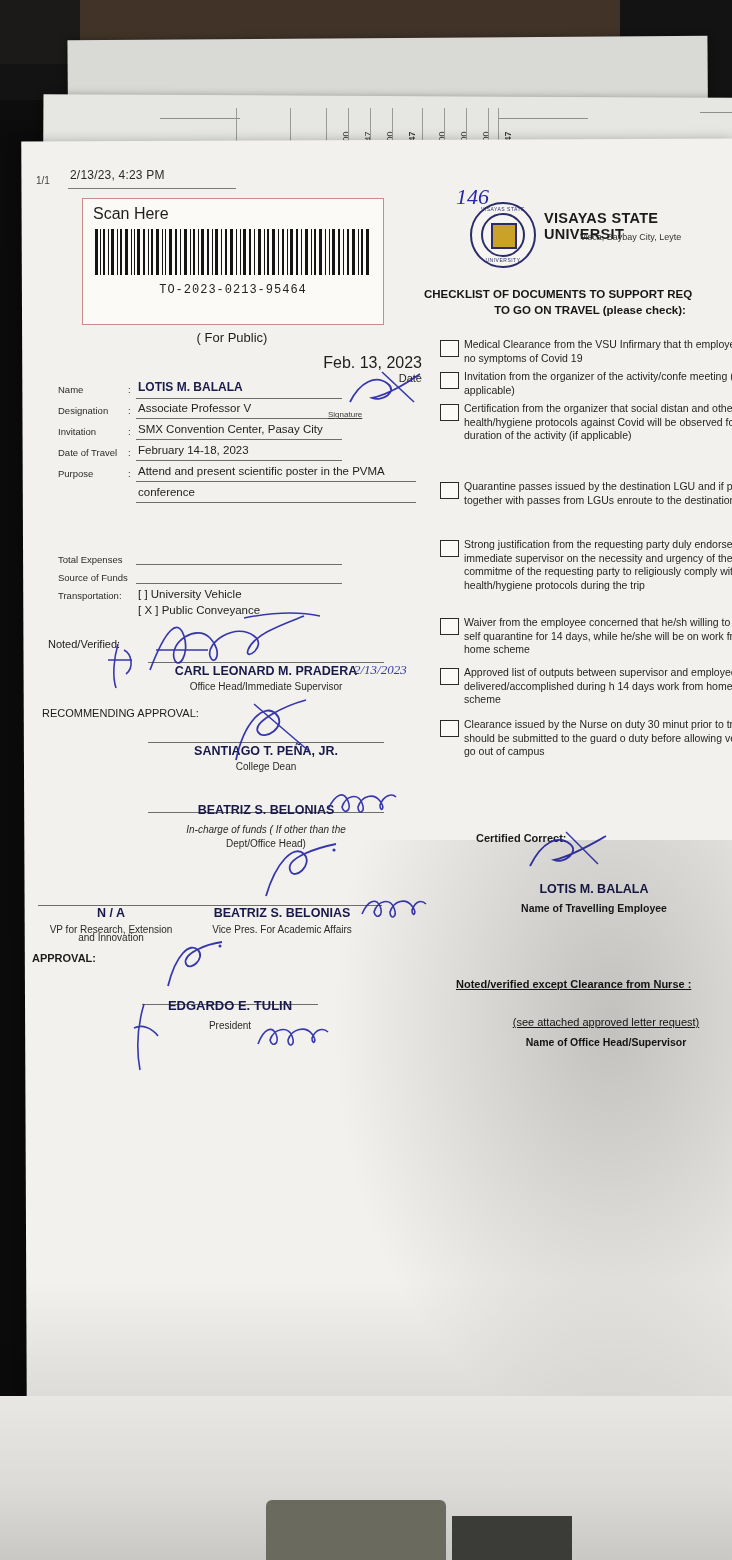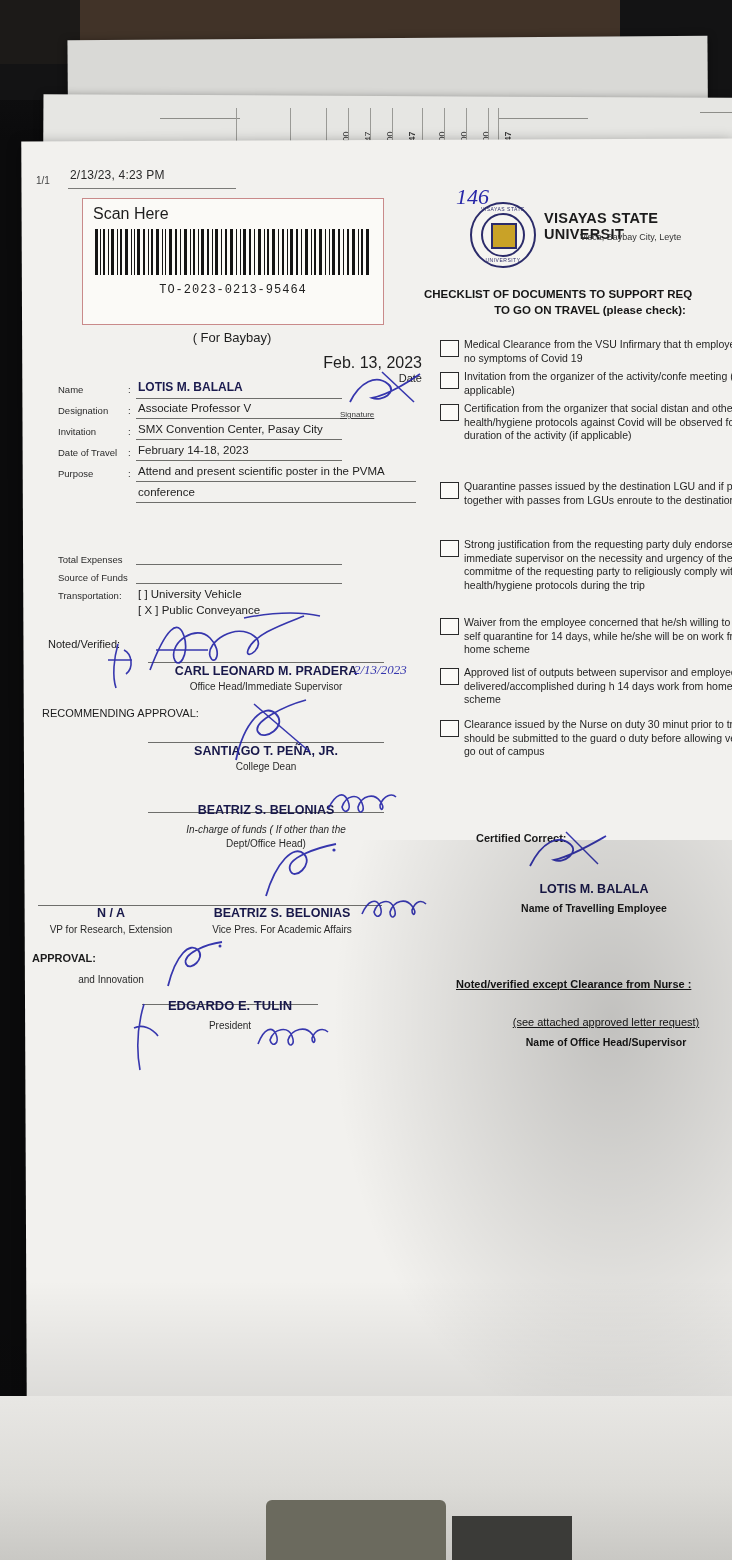--- a/index.html
+++ b/index.html
@@ -256,21 +256,21 @@
         <i style="left:248px;width:1px"></i>
           <i style="left:252px;width:2px"></i>
           <i style="left:257px;width:3px"></i>
         <i style="left:263px;width:1px"></i>
           <i style="left:266px;width:2px"></i>
           <i style="left:271px;width:3px"></i>
       </div>
       <div class="scannum">TO-2023-0213-95464</div>
     </div>
 
-    <div class="forfac">( For Baybay)</div>
+    <div class="forfac">( For Public)</div>
     <div class="dateval">Feb. 13, 2023</div>
     <div class="datelbl">Date</div>
 
     <div>
       <div class="flab" style="left:34px;top:244px;">Name</div>
       <div class="fcol" style="top:244px;">:</div>
       <div class="fval" style="top:240px;">LOTIS M. BALALA</div>
       <div class="uline" style="left:112px;top:258px;width:206px;"></div>
 
       <div class="flab" style="left:34px;top:265px;">Designation</div>
@@ -290,21 +290,21 @@
 
       <div class="flab" style="left:34px;top:328px;">Purpose</div>
       <div class="fcol" style="top:328px;">:</div>
       <div class="fval sm" style="top:325px;">Attend and present scientific poster in the PVMA</div>
       <div class="uline" style="left:112px;top:341px;width:280px;"></div>
 
       <div class="fval sm" style="top:346px;">conference</div>
       <div class="uline" style="left:112px;top:362px;width:280px;"></div>
     </div>
 
-    <div class="sigword" style="left:316px;top:270px;text-decoration:underline;">Signature</div>
+    <div class="sigword" style="left:304px;top:270px;text-decoration:underline;">Signature</div>
 
     <div>
       <div class="flab" style="left:34px;top:414px;">Total Expenses</div>
       <div class="uline" style="left:112px;top:424px;width:206px;"></div>
       <div class="flab" style="left:34px;top:432px;">Source of Funds</div>
       <div class="uline" style="left:112px;top:443px;width:206px;"></div>
       <div class="flab" style="left:34px;top:450px;">Transportation:</div>
       <div class="fval sm" style="left:114px;top:448px;">[   ] University Vehicle</div>
       <div class="fval sm" style="left:114px;top:464px;">[ X ] Public Conveyance</div>
     </div>
@@ -320,21 +320,21 @@
     <div class="roleline" style="left:124px;top:621px;width:236px;">College Dean</div>
 
     <div class="uline" style="left:124px;top:672px;width:236px;"></div>
     <div class="nameline" style="left:124px;top:663px;width:236px;">BEATRIZ S. BELONIAS</div>
     <div class="roleline" style="left:110px;top:684px;width:264px;font-style:italic;">In-charge of  funds ( If other than the</div>
     <div class="roleline" style="left:110px;top:698px;width:264px;">Dept/Office Head)</div>
 
     <div class="uline" style="left:14px;top:765px;width:146px;"></div>
     <div class="nameline" style="left:14px;top:766px;width:146px;">N / A</div>
     <div class="roleline" style="left:2px;top:784px;width:170px;">VP for Research, Extension</div>
-    <div class="roleline" style="left:2px;top:834px;width:170px;">and Innovation</div>
+    <div class="roleline" style="left:2px;top:792px;width:170px;">and Innovation</div>
 
     <div class="uline" style="left:158px;top:765px;width:200px;"></div>
     <div class="nameline" style="left:158px;top:766px;width:200px;">BEATRIZ S. BELONIAS</div>
     <div class="roleline" style="left:148px;top:784px;width:220px;">Vice Pres. For Academic Affairs</div>
 
     <div class="sect" style="left:8px;top:812px;font-weight:bold;">APPROVAL:</div>
     <div class="uline" style="left:118px;top:864px;width:176px;"></div>
     <div class="nameline" style="left:118px;top:858px;width:176px;font-size:13px;">EDGARDO E. TULIN</div>
     <div class="roleline" style="left:118px;top:880px;width:176px;">President</div>
 

